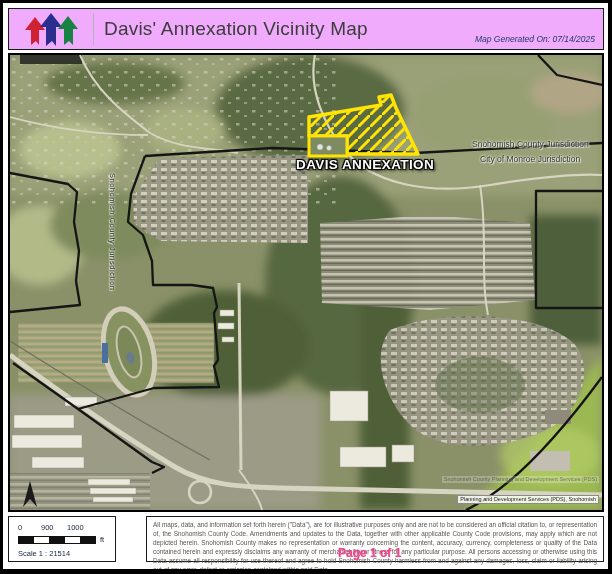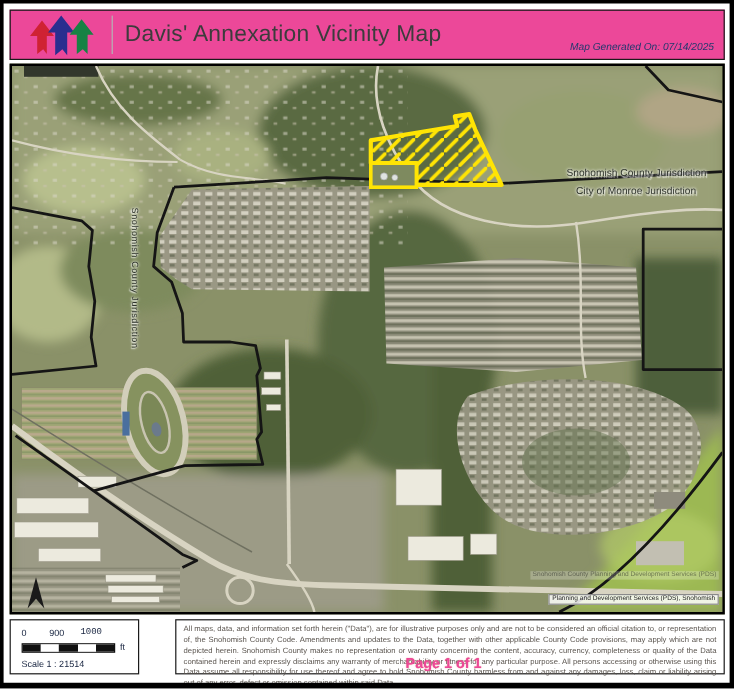--- a/index.html
+++ b/index.html
@@ -2,21 +2,21 @@
 <html><head>
 <meta charset="utf-8">
 <style>
   html,body{margin:0;padding:0;background:#e9e9e9;}
   .page{position:relative;width:612px;height:574px;background:#ffffff;overflow:hidden;
         font-family:"Liberation Sans", sans-serif;}
   .page::after{content:"";position:absolute;inset:0;border:3px solid #000;
         border-bottom-width:5px;border-right-width:4px;pointer-events:none;}
 
   
-  .header-box{position:absolute;left:8px;top:8px;width:596px;height:42px;background:#ec4899;
+  .header-box{position:absolute;left:8px;top:8px;width:596px;height:42px;background:#f0abfc;
         border:1px solid #1a1a1a;box-sizing:border-box;display:flex;align-items:center;}
   .logo-wrap{margin-left:14px;width:62px;height:36px;flex:0 0 auto;}
   .header-divider{width:1px;height:32px;background:#b5b5b5;margin:0 10px 0 8px;}
   .page-title{font-size:19px;color:#3c3c3c;letter-spacing:.2px;white-space:nowrap;}
   .generated{position:absolute;right:8px;bottom:5px;font-size:8.5px;font-style:italic;
         font-weight:normal;color:#22386e;}
 
   
   .map-box{position:absolute;left:8px;top:53px;width:596px;height:459px;border:2px solid #000;
         box-sizing:border-box;overflow:hidden;background:#8a9168;}
@@ -32,21 +32,21 @@
   .attribution{position:absolute;right:3px;bottom:4px;text-align:right;line-height:1.25;}
   .attribution .a1{display:inline-block;font-size:5.5px;color:#444;background:rgba(255,255,255,.4);
         padding:0 2px;opacity:.6;}
   .attribution .a2{display:inline-block;font-size:5.5px;color:#222;background:rgba(255,255,255,.85);
         border:1px solid #8a8a8a;padding:0 2px;margin-top:1px;}
 
   
   .scale-box{position:absolute;left:8px;top:516px;width:108px;height:46px;border:1px solid #1a1a1a;
         box-sizing:border-box;background:#fff;}
   .tick{position:absolute;top:6px;font-size:7.5px;color:#16233f;}
-  .tick-0{left:9px;} .tick-500{left:32px;} .tick-1000{left:58px;font-family:Liberation Mono, monospace;}
+  .tick-0{left:9px;} .tick-500{left:32px;} .tick-1000{left:58px;}
   .scale-bar{position:absolute;left:9px;top:19px;width:76px;height:6px;border:1px solid #111;
         display:flex;box-sizing:content-box;}
   .scale-bar span{flex:1 1 auto;}
   .seg-k{background:#111;} .seg-w{background:#fff;}
   .scale-unit{position:absolute;left:91px;top:18px;font-size:7.5px;color:#16233f;}
   .scale-ratio{position:absolute;left:9px;top:32px;font-size:7.5px;color:#16233f;}
 
   .disclaimer-box{position:absolute;left:146px;top:516px;width:458px;height:46px;border:1px solid #1a1a1a;
         box-sizing:border-box;background:#fff;padding:3px 6px;}
   .disclaimer-text{font-size:6.4px;line-height:1.42;color:#5a544e;text-align:justify;}
@@ -184,20 +184,21 @@
       <g>
         <polygon points="299,62 371,50 369,42 381,40 386,53 408,99 337,99 337,81 299,81" fill="url(#hatch)" stroke="#ffe404" stroke-width="3.5" stroke-linejoin="round"></polygon>
         <rect x="299" y="81" width="38" height="20" fill="#7e8a5f" stroke="#ffe404" stroke-width="3"></rect>
         <circle cx="310" cy="92" r="3" fill="#dfe3e0" stroke="#999" stroke-width=".5"></circle>
         <circle cx="319" cy="93" r="2.5" fill="#dfe3e0" stroke="#999" stroke-width=".5"></circle>
       </g>
 
       <path d="M13,452 L20,426 L27,452 L20,444 Z" fill="#1a1a1a"></path>
     </svg>
 
+    <div class="map-label lbl-davis">DAVIS ANNEXATION</div>
     <div class="map-label lbl-juris lbl-county-h">Snohomish County Jurisdiction</div>
     <div class="map-label lbl-juris lbl-monroe">City of Monroe Jurisdiction</div>
     <div class="map-label lbl-juris lbl-county-v">Snohomish County Jurisdiction</div>
     <div class="attribution">
       <span class="a1">Snohomish County Planning and Development Services (PDS)</span><br>
       <span class="a2">Planning and Development Services (PDS), Snohomish</span>
     </div>
   </div>
 
   <div class="scale-box">

